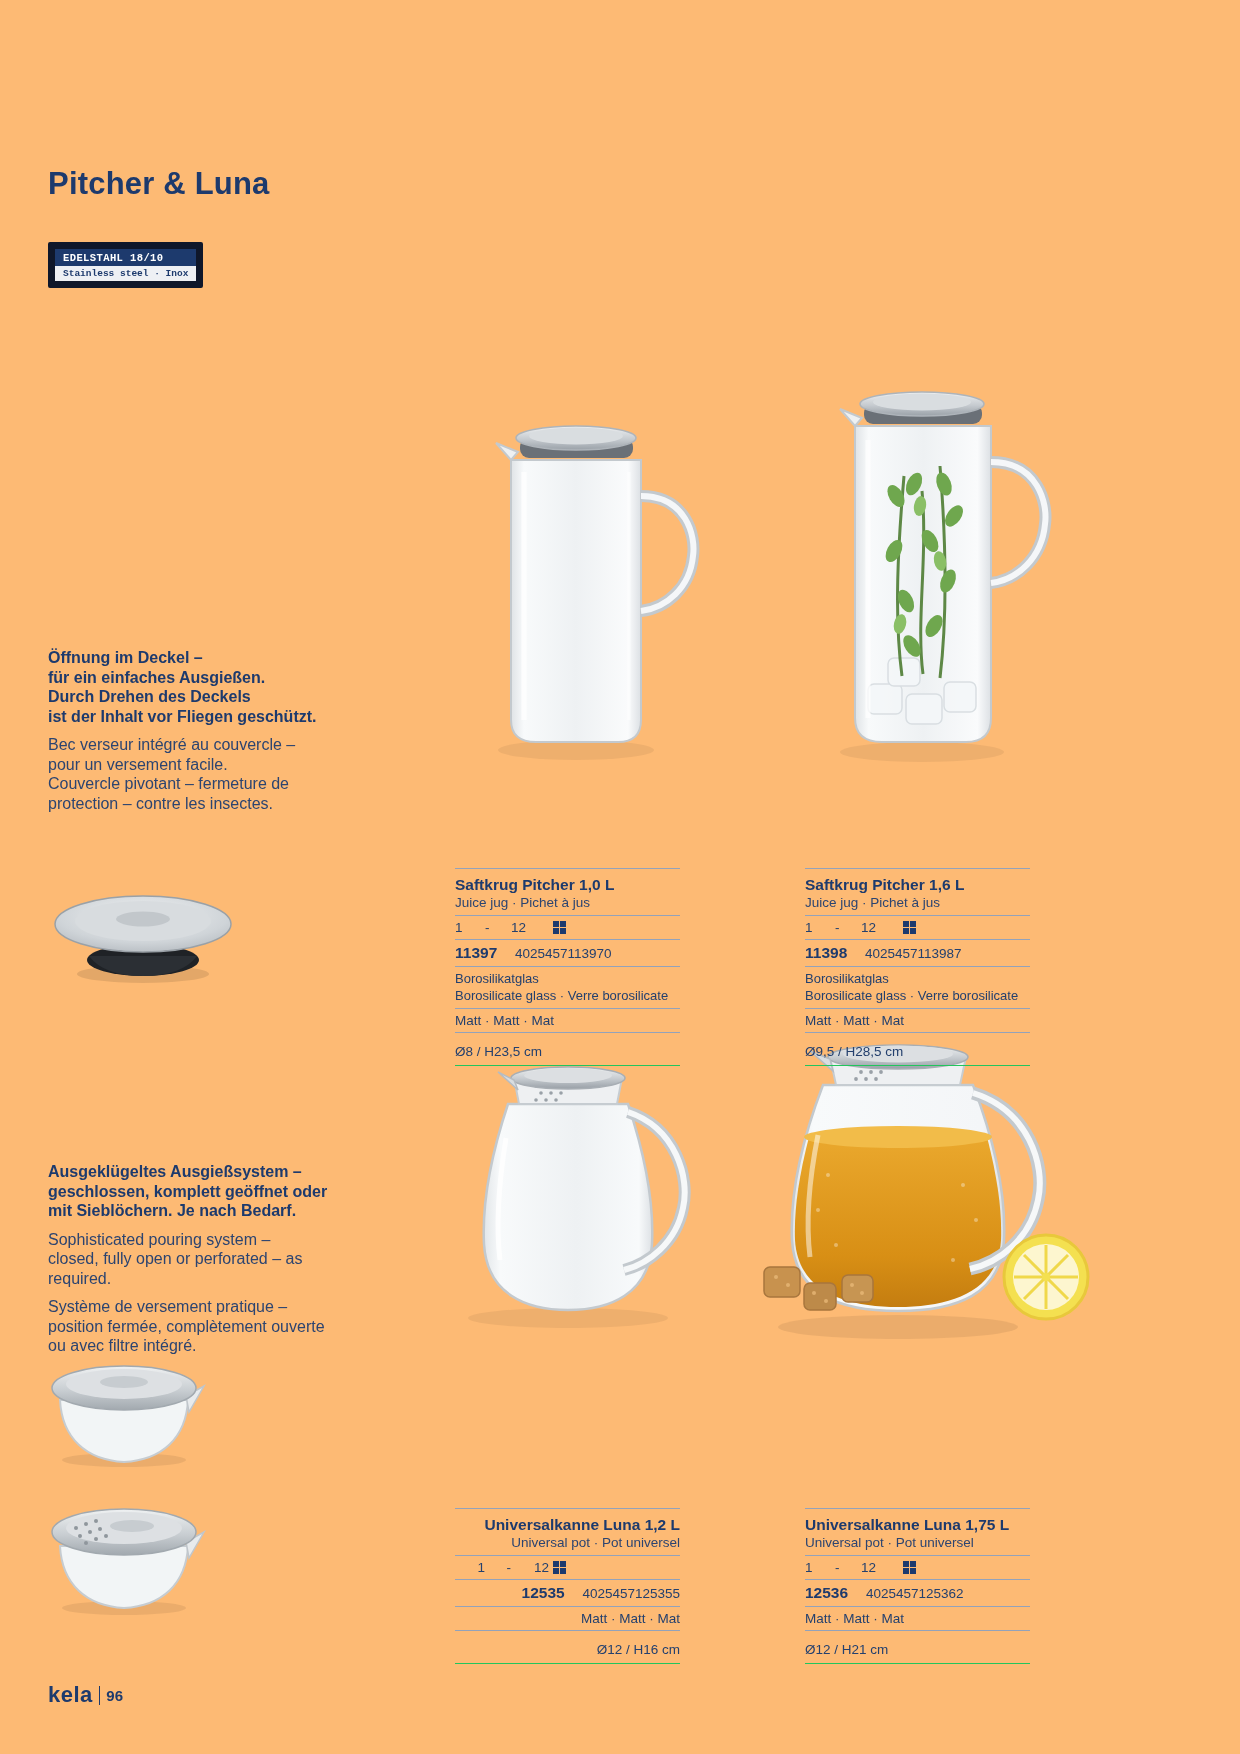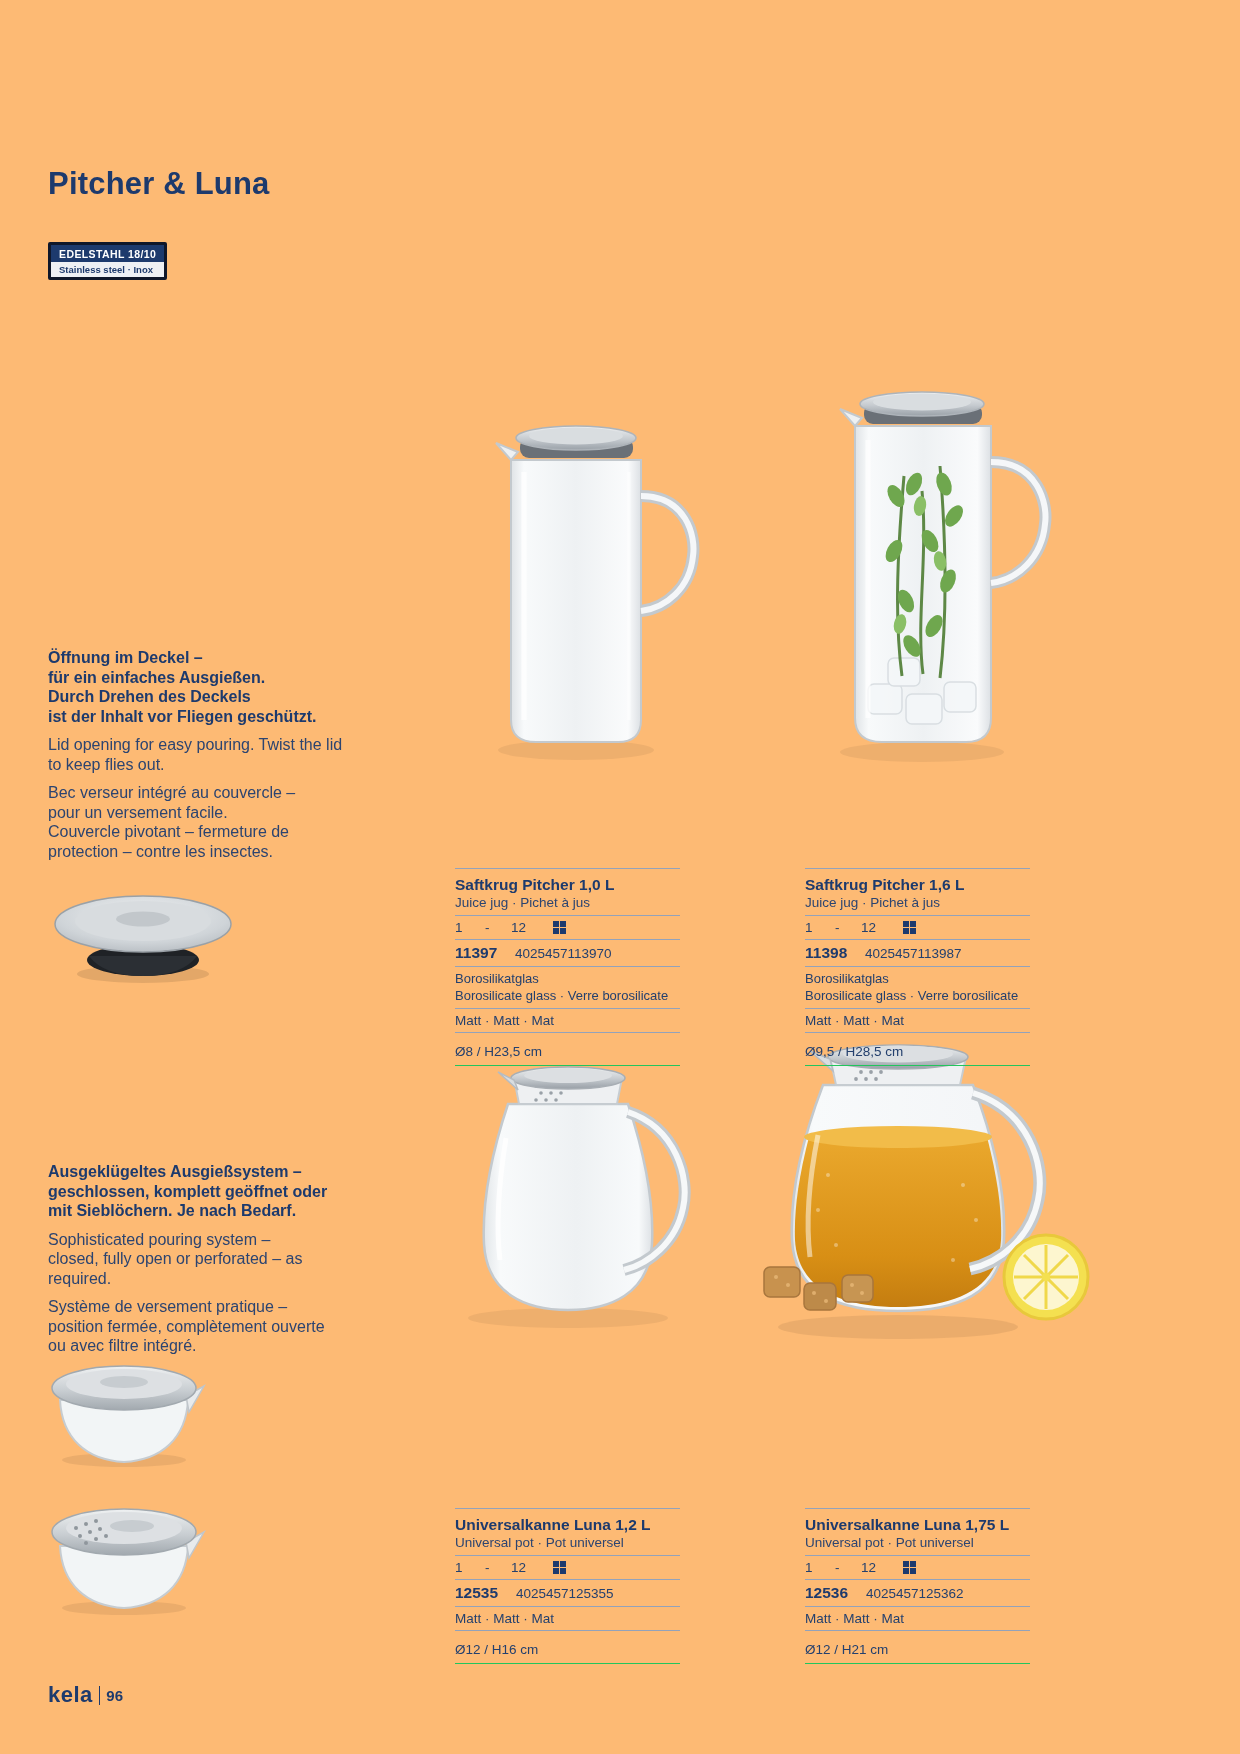--- a/index.html
+++ b/index.html
@@ -12,21 +12,21 @@
   
   .page-title {
     position:absolute; left:48px; top:166px;
     font-size:31px; font-weight:800; letter-spacing:0.2px; color:#1d3a6d;
   }
   .subtitle {
     position:absolute; left:48px; top:212px; font-size:16px; color:#1d3a6d;
   }
   .subtitle .sub-de { font-weight:700; }
   .badge { position:absolute; left:48px; top:242px; display:inline-block;
-           border:3px solid #0f172a; border-radius:2px; overflow:hidden; }
+           border:7px solid #0f172a; border-radius:2px; overflow:hidden;font-family:Liberation Mono, monospace; }
   .badge-top {
     background:#1d3a6d; color:#ffffff; font-size:10.5px; font-weight:700;
     padding:3px 8px 2px 8px; letter-spacing:0.4px; white-space:nowrap;
   }
   .badge-bottom {
     background:#eef0f4; color:#1d3a6d; font-size:9.5px; font-weight:700;
     padding:2px 8px; white-space:nowrap;
   }
   
   .feature { position:absolute; left:48px; width:320px; }
@@ -69,22 +69,20 @@
   <div class="badge">
     <div class="badge-top">EDELSTAHL 18/10</div>
     <div class="badge-bottom">Stainless steel · Inox</div>
   </div>
 
   <section class="feature feature-1">
     <p class="de">Öffnung im Deckel –
 für ein einfaches Ausgießen.
 Durch Drehen des Deckels
 ist der Inhalt vor Fliegen geschützt.</p>
-    <p class="intl">Lid opening for easy pouring. Twist the lid
-to keep flies out.</p>
     <p class="intl">Bec verseur intégré au couvercle –
 pour un versement facile.
 Couvercle pivotant – fermeture de
 protection – contre les insectes.</p>
   </section>
 
   <section class="feature feature-2">
     <p class="de">Ausgeklügeltes Ausgießsystem –
 geschlossen, komplett geöffnet oder
 mit Sieblöchern. Je nach Bedarf.</p>
@@ -400,21 +398,21 @@
       <span class="ean">4025457113987</span>
     </div>
     <div class="row material">
       <div>Borosilikatglas</div>
       <div>Borosilicate glass · Verre borosilicate</div>
     </div>
     <div class="row finish">Matt · Matt · Mat</div>
     <div class="row dims">Ø9,5 / H28,5 cm</div>
   </div>
 
-  <div class="ptable" style="left:455px; top:1508px;">
+  <div class="ptable" style="left:455px; top:1508px;text-align:right;">
     <div class="row head">
       <div class="pname">Universalkanne Luna 1,2 L</div>
       <div class="psub">Universal pot · Pot universel</div>
     </div>
     <div class="row units">
       <span class="u1">1</span>
       <span class="ud">-</span>
       <span class="u2">12</span>
       <span class="grid-icon">
           <span></span>

